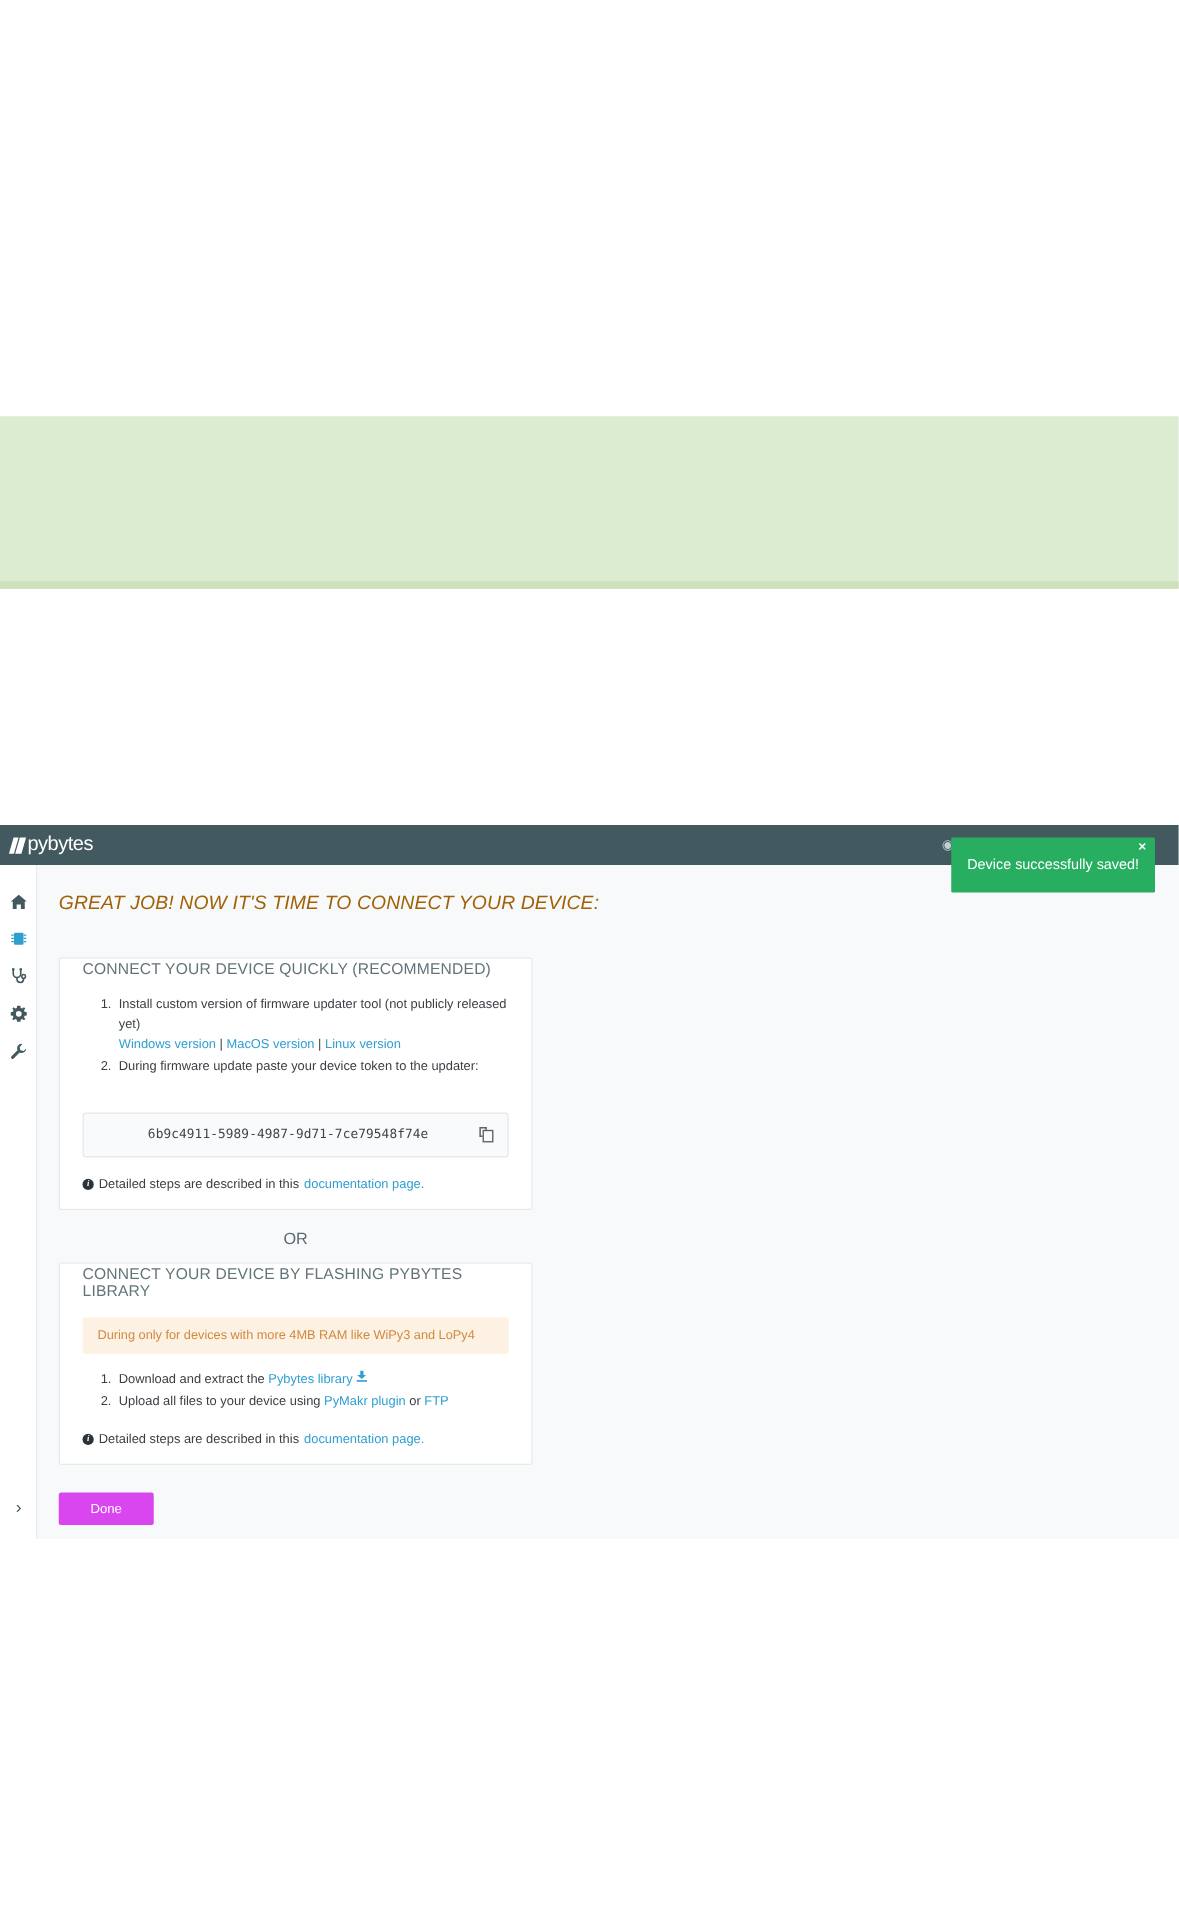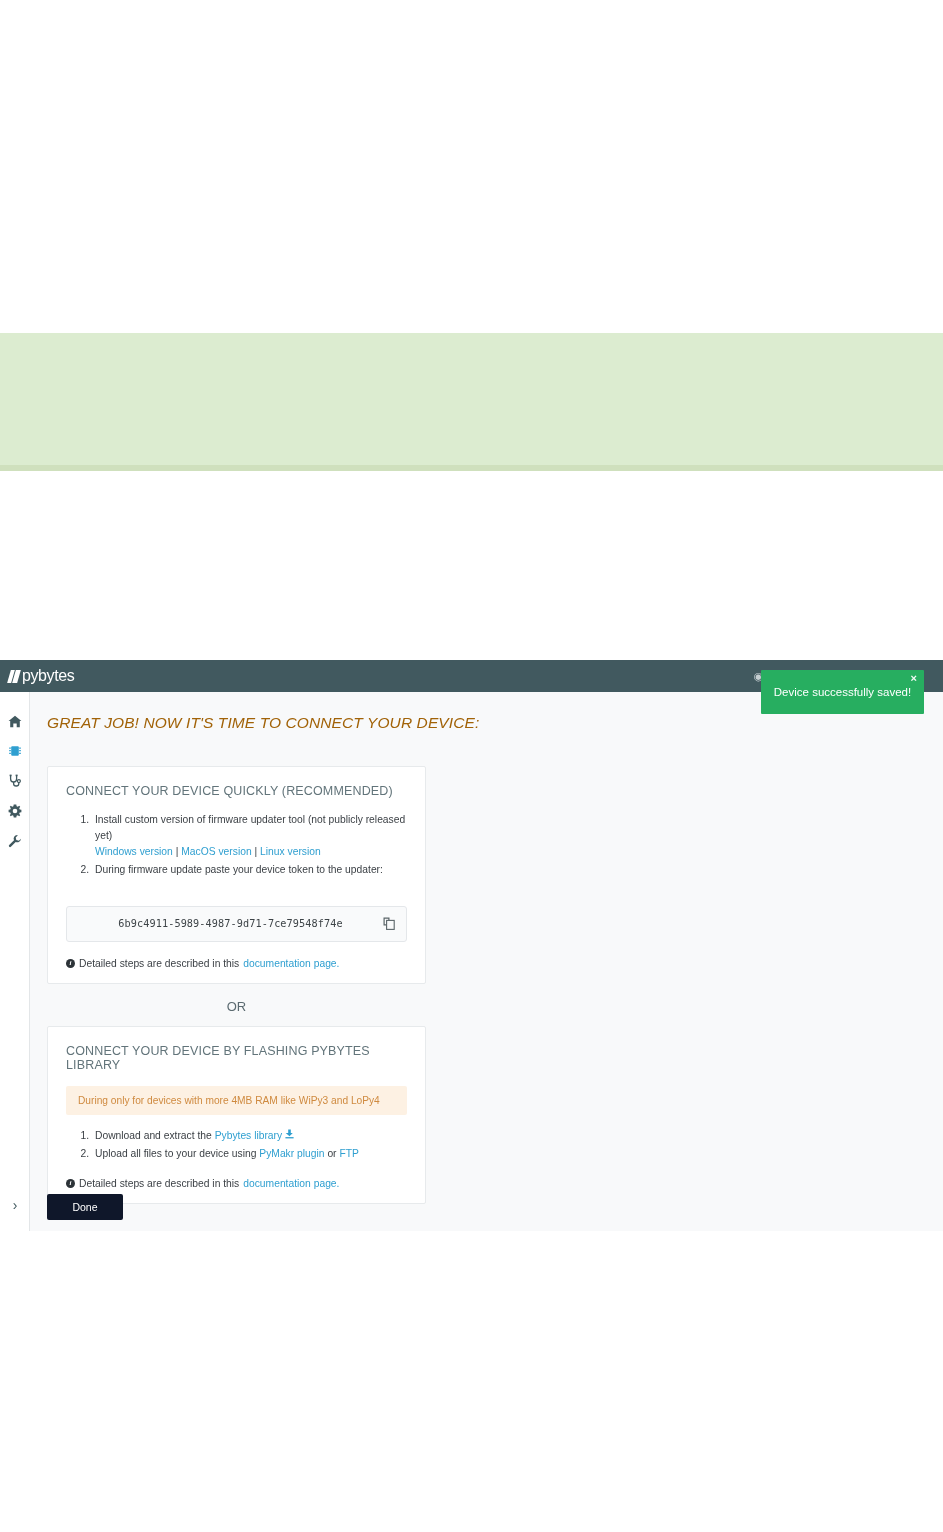--- a/index.html
+++ b/index.html
@@ -171,21 +171,21 @@
     margin-bottom: 34px;
     font-style: italic;
   }
 
   
   .card {
     width: 379px;
     background: #ffffff;
     border: 1px solid #e7eaec;
     border-radius: 2px;
-    padding: 17px 18px 14px 18px;
+    padding: 1px 18px 14px 18px;
   }
   .card-title {
     color: #62747a;
     font-size: 12.5px;
     letter-spacing: .15px;
     margin-bottom: 14px;
   }
 
   ol.steps {
     margin: 0 0 0 26px;
@@ -275,21 +275,21 @@
   }
 
   .dl-icon { color: #2f9fd0; font-size: 9px; }
 
   .footer-actions {
     position: absolute;
     left: 17px;
     bottom: 11px;
   }
   .btn-done {
-    background: #0f172a;
+    background: #d946ef;
     color: #ffffff;
     border: none;
     font-size: 10.5px;
     width: 76px;
     height: 26px;
     border-radius: 2px;
     cursor: pointer;
     font-family: "Liberation Sans", sans-serif;
   }
 </style>

